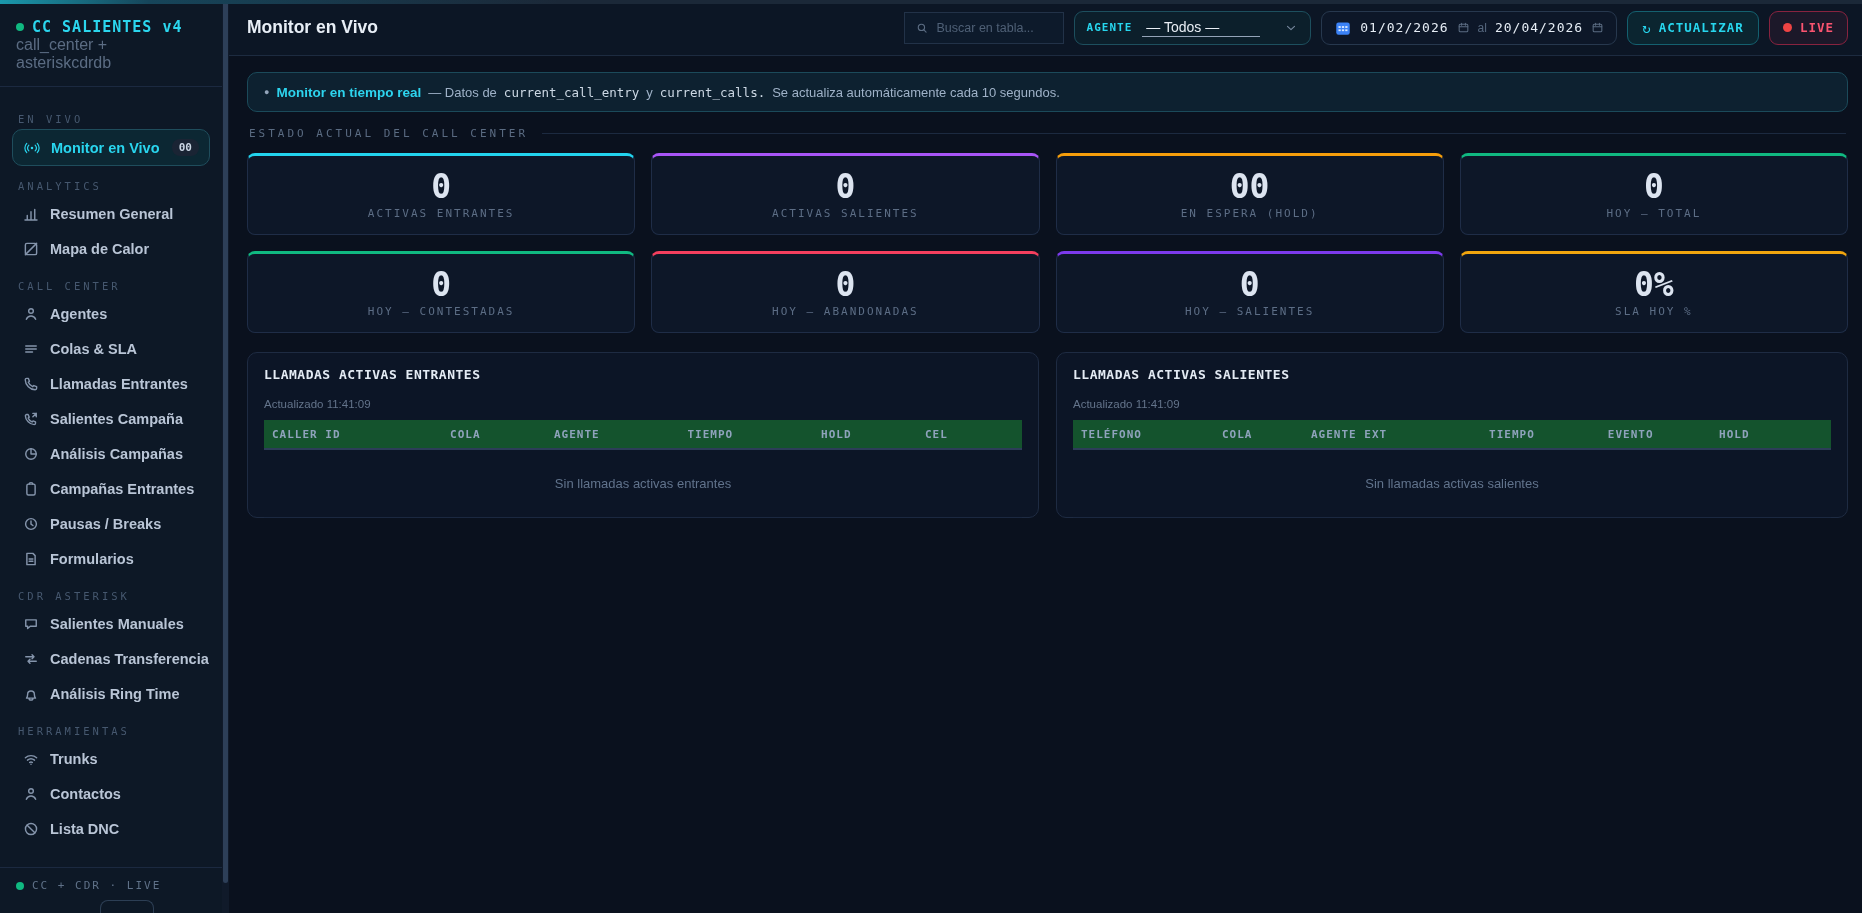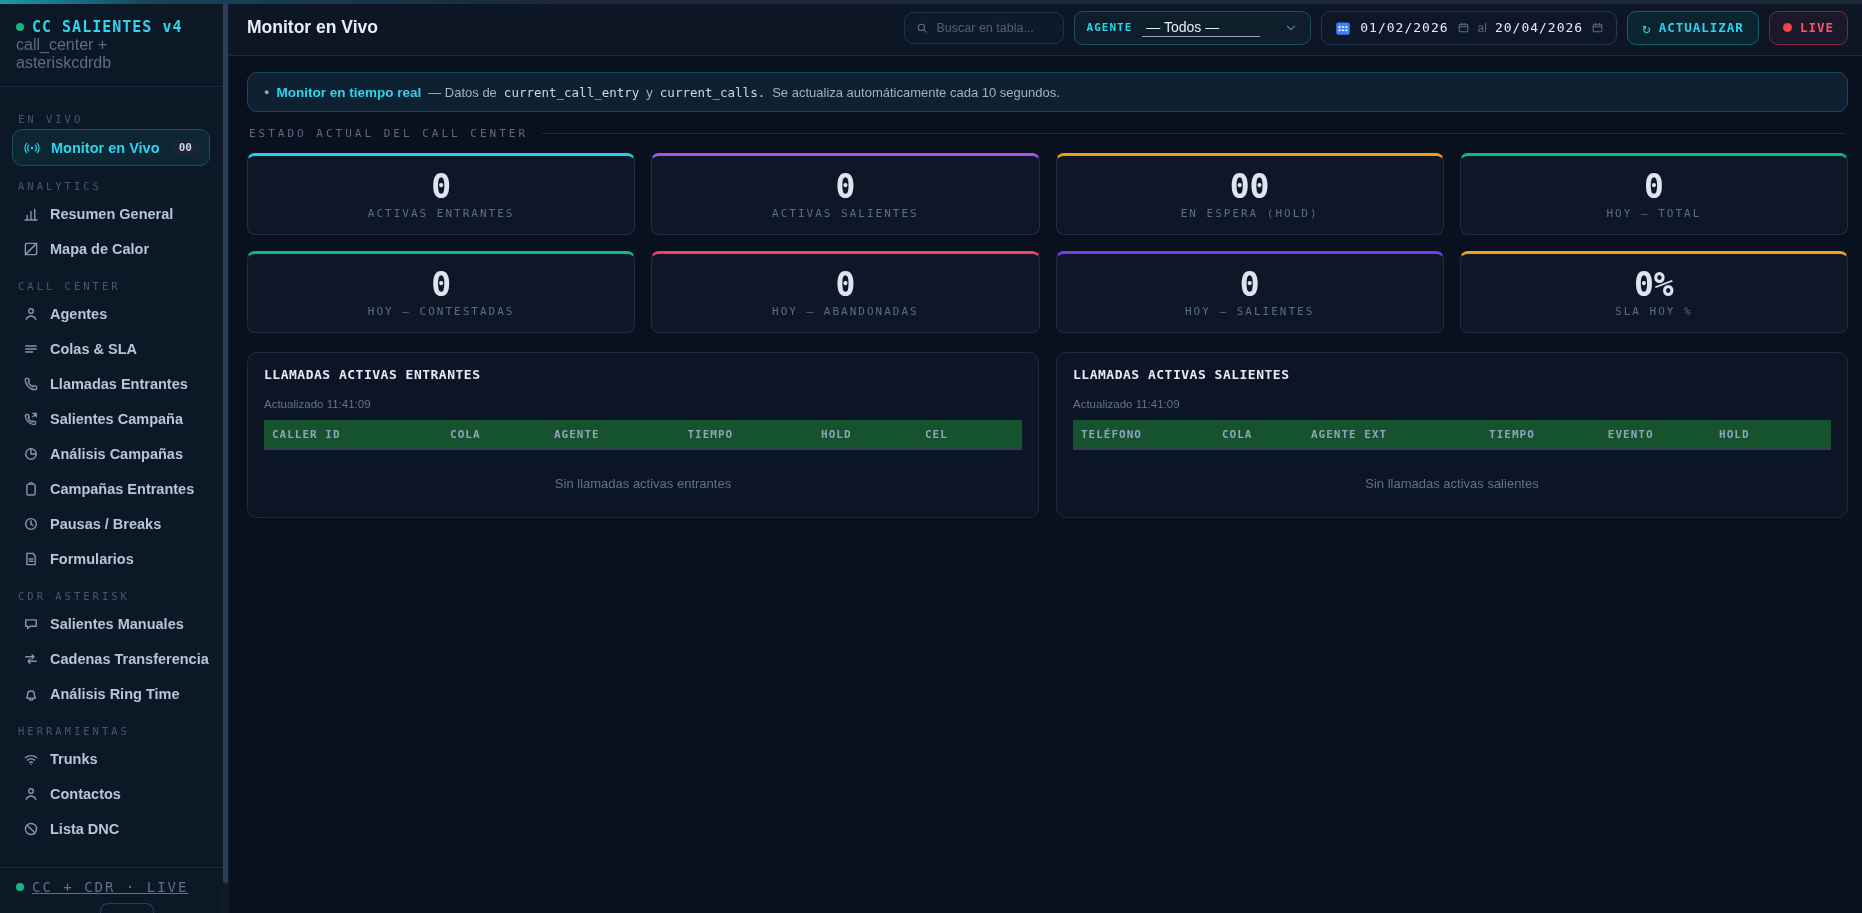--- a/index.html
+++ b/index.html
@@ -34,34 +34,34 @@
   .side-item .ic { width:18px; height:18px; color:#8494ab; flex:0 0 auto; display:flex;
     align-items:center; justify-content:center; }
   .side-item.active { background:#0c2733; border:1px solid #1f4d5c; color:#29d5ee; height:37px; }
   .side-item.active .ic { color:#29d5ee; }
   .side-item .lbl { flex:1; white-space:nowrap; }
   .badge { background:#1a2434; color:#c9d4e2; font-size:11px; padding:2px 7px; border-radius:8px;
     font-family:"DejaVu Sans Mono", monospace; }
 
   .side-footer { border-top:1px solid #1b2940; padding:11px 16px 0 16px; height:46px; }
   .side-footer-row { display:flex; align-items:center; gap:8px; }
-  .side-footer-text { color:#5f7188; font-size:14px; letter-spacing:2px;
-    font-family:"DejaVu Sans Mono", monospace;text-decoration:underline; }
+  .side-footer-text { color:#5f7188; font-size:11px; letter-spacing:2px;
+    font-family:"DejaVu Sans Mono", monospace; }
   .cutoff-btn { margin:8px 0 0 84px; width:54px; height:14px; border:1px solid #2c3e54;
     border-radius:8px 8px 0 0; border-bottom:none; }
 
   
   .main { flex:1; display:flex; flex-direction:column; background:#0a111e; min-width:0; }
   .topbar { height:56px; background:#0c1625; border-bottom:1px solid #1d2b40; display:flex;
     align-items:center; padding:0 14px 0 18px; gap:10px; flex:0 0 auto; }
   .page-title { color:#e8eef6; font-size:17.5px; font-weight:bold; }
   .spacer { flex:1; }
 
   .search-box { display:flex; align-items:center; gap:8px; width:160px; height:32px;
-    background:#0d1a2b; border:1px solid #223248; border-radius:9px; padding:0 10px; }
+    background:#0d1a2b; border:1px solid #223248; border-radius:0; padding:0 10px; }
   .search-box .ic { width:14px; height:14px; color:#5b6c82; }
   .search-box input { background:transparent; border:none; outline:none; color:#c7d3e2;
     font-size:12.5px; width:110px; font-family:"Liberation Sans", sans-serif; }
   .search-box input::placeholder { color:#4f6076; }
 
   .agent-group { display:flex; align-items:center; gap:10px; height:34px; background:#0c1f2b;
     border:1px solid #1d4f5e; border-radius:9px; padding:0 12px; }
   .agent-label { color:#27d6ee; font-size:11px; letter-spacing:1px; font-weight:bold;
     font-family:"DejaVu Sans Mono", monospace; }
   .agent-select { color:#e9eef5; font-size:14px; border-bottom:1px solid #94a3b8;

